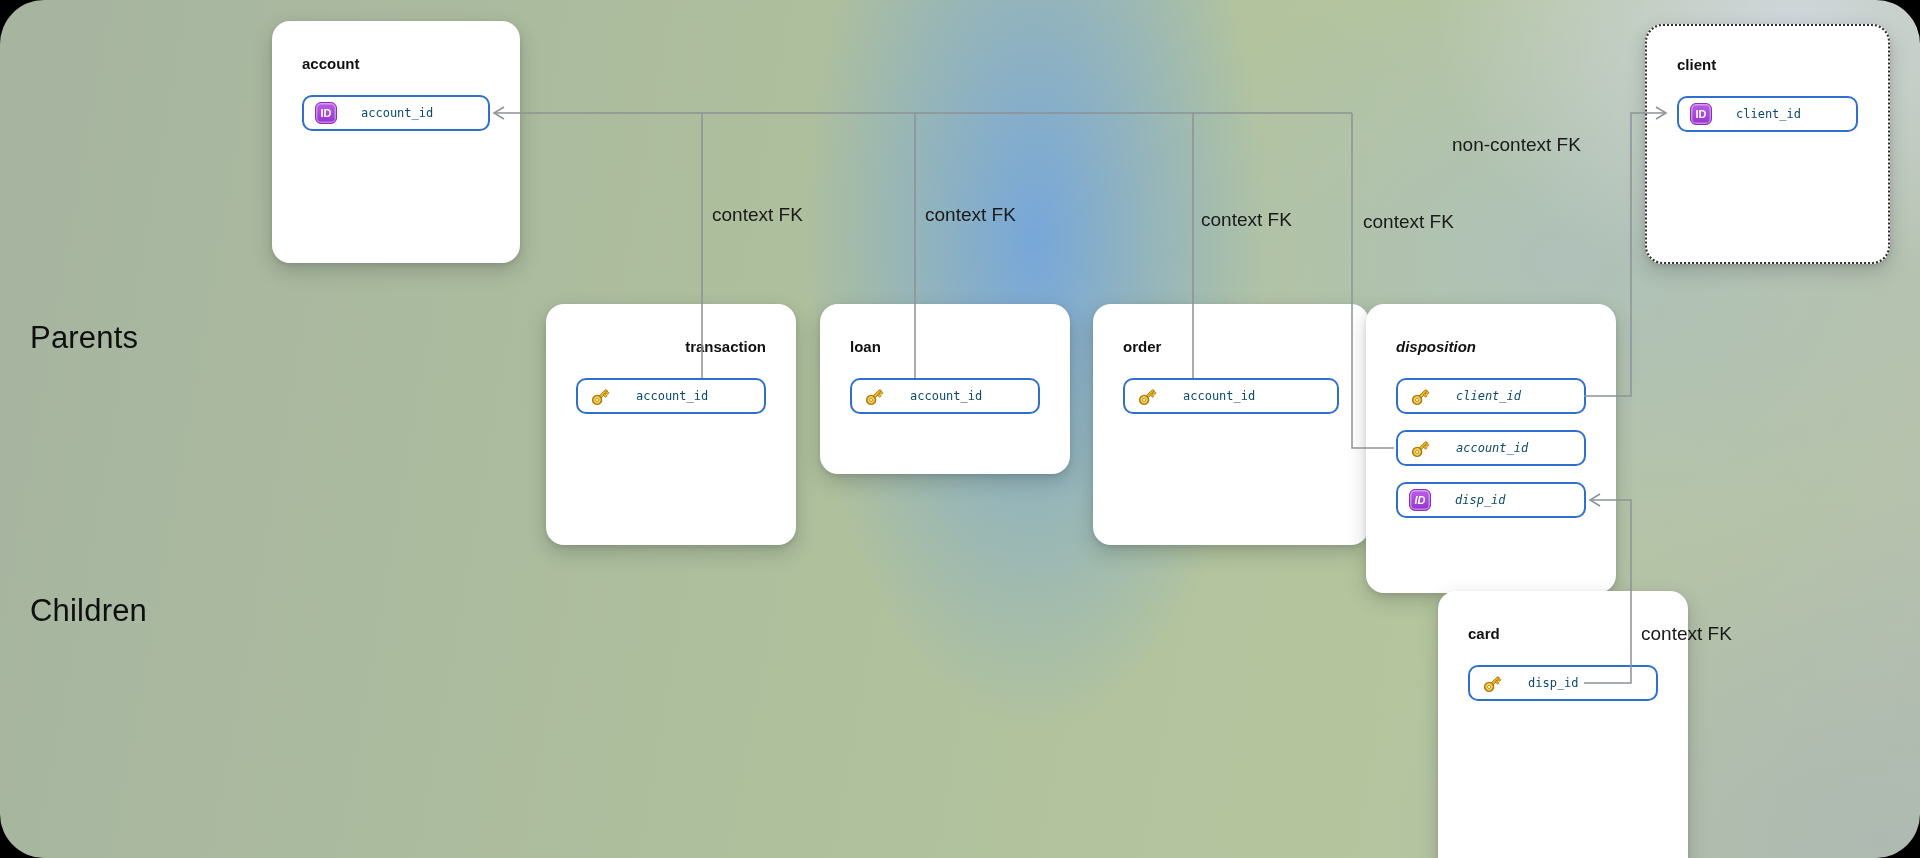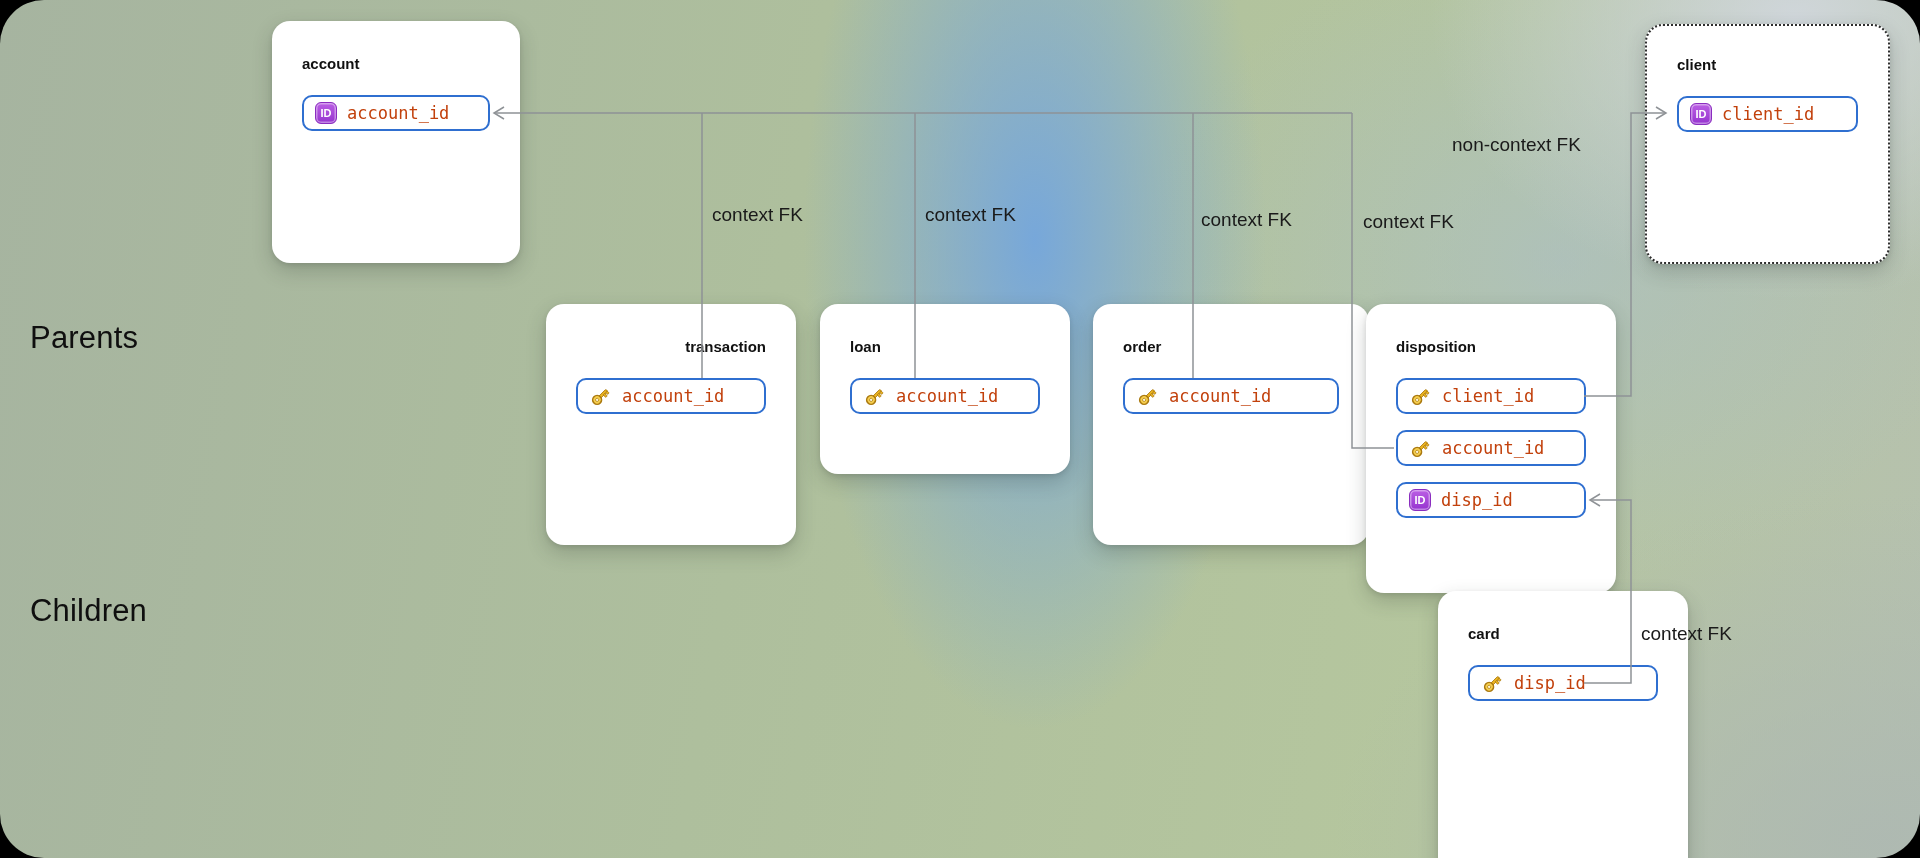--- a/index.html
+++ b/index.html
@@ -37,39 +37,39 @@
   }
   .tbl.dotted{
     border:2px dotted #2e2e2e;
     padding-top:26px;
   }
   #tbl-account     {left:272px; top:21px;  width:248px; height:242px;}
   #tbl-client      {left:1645px;top:24px;  width:245px; height:240px;}
   #tbl-transaction {left:546px; top:304px; width:250px; height:241px;text-align:right;}
   #tbl-loan        {left:820px; top:304px; width:250px; height:170px;}
   #tbl-order       {left:1093px;top:304px; width:276px; height:241px;}
-  #tbl-disposition {left:1366px;top:304px; width:250px; height:289px;}
+  #tbl-disposition {left:1366px;top:304px; width:250px; height:289px;font-style:italic;}
   #tbl-card        {left:1438px;top:591px; width:250px; height:304px;}
 
   .tbl-title{
     font-size:15px;line-height:25px;font-weight:700;color:#111;
     margin:0 0 19px 0;
   }
   .pill{
-    display:flex;align-items:center;gap:10px;
+    display:flex;align-items:center;gap:24px;
     height:36px;
     border:2px solid #2f6fd0;
     border-radius:10px;
     padding:0 10px 0 11px;
     margin-bottom:16px;
     background:#fff;
   }
   .pill-text{
     font-family:"DejaVu Sans Mono",monospace;
-    font-size:17px;color:#c2410c;
+    font-size:12px;color:#0c4a6e;
     white-space:nowrap;
   }
   .id-badge{
     width:22px;height:22px;flex:0 0 22px;
     border-radius:6px;
     background:linear-gradient(180deg,#bb5fe4 0%,#9634cf 100%);
     border:1px solid #8a2dbf;
     box-shadow:inset 0 0 0 1.5px rgba(255,255,255,0.40);
     color:#fff;
     font-size:11px;font-weight:700;letter-spacing:0;

